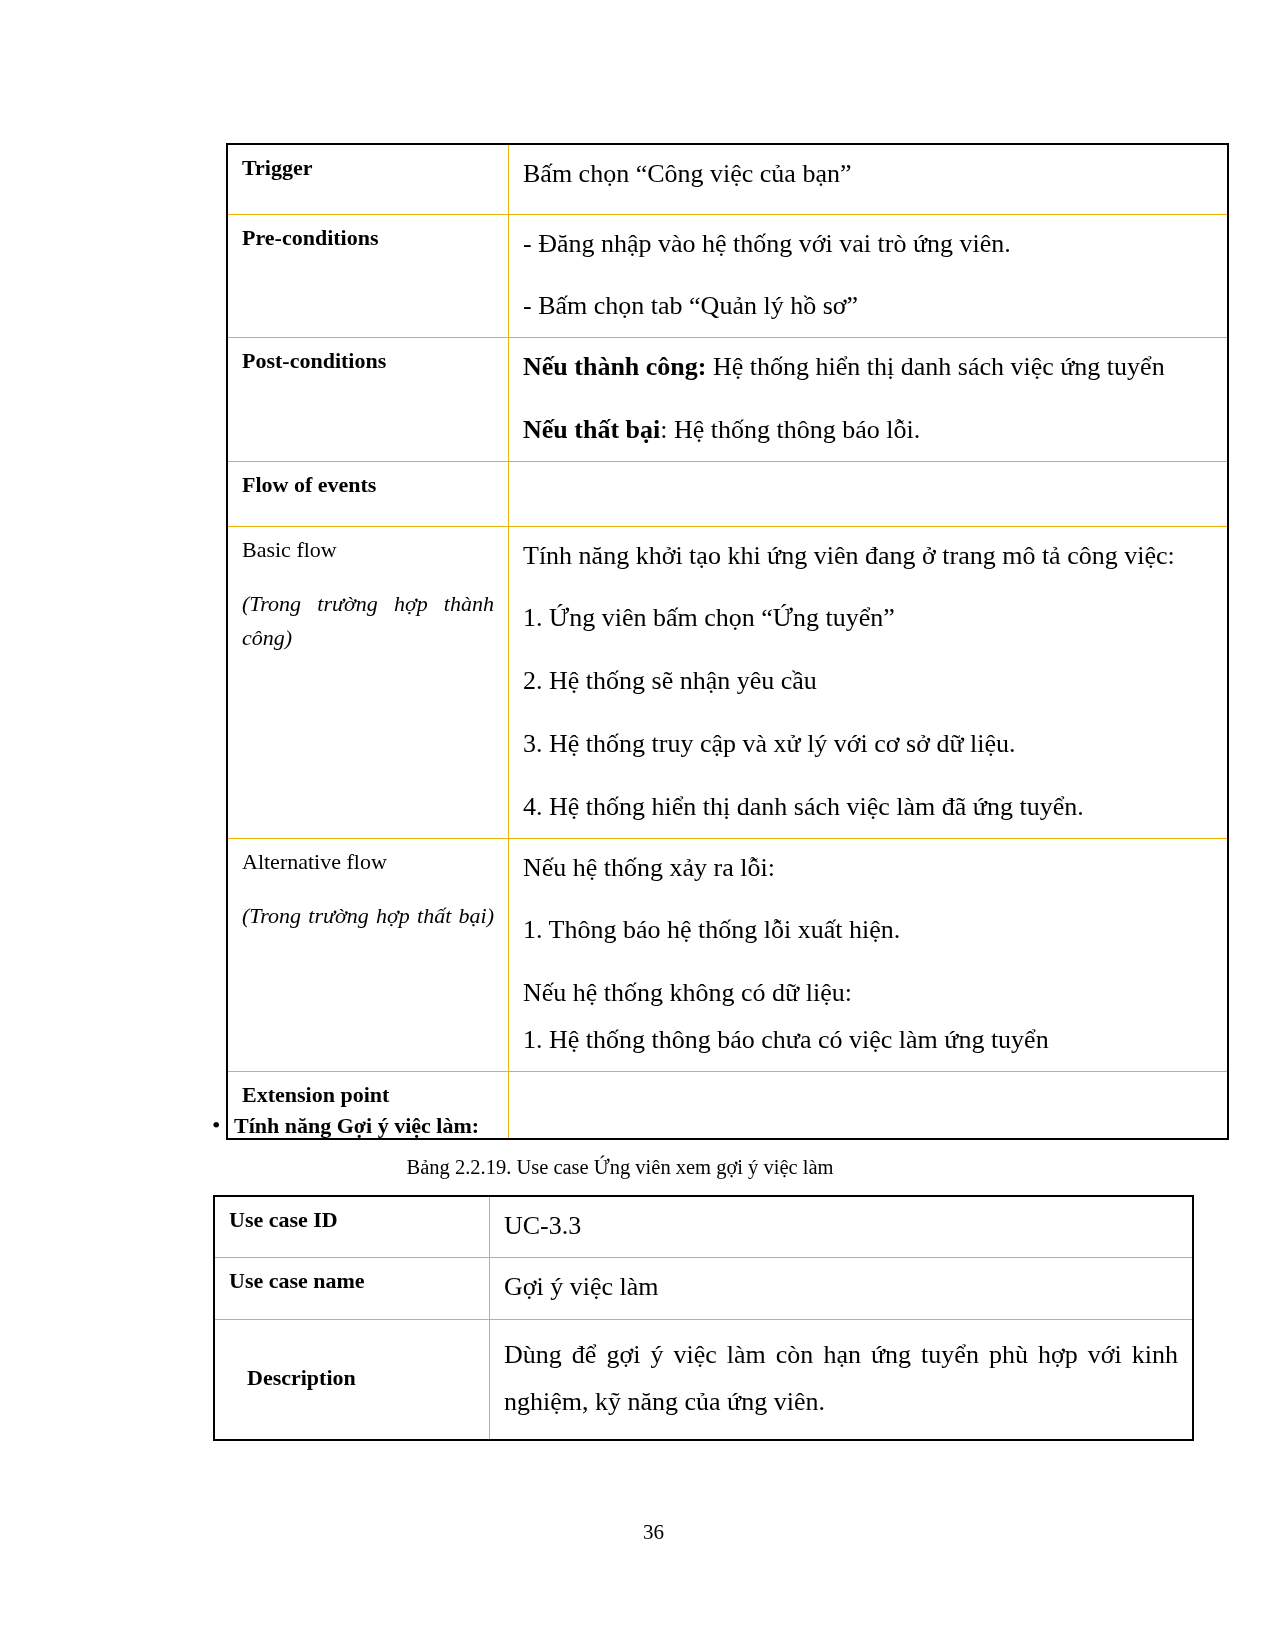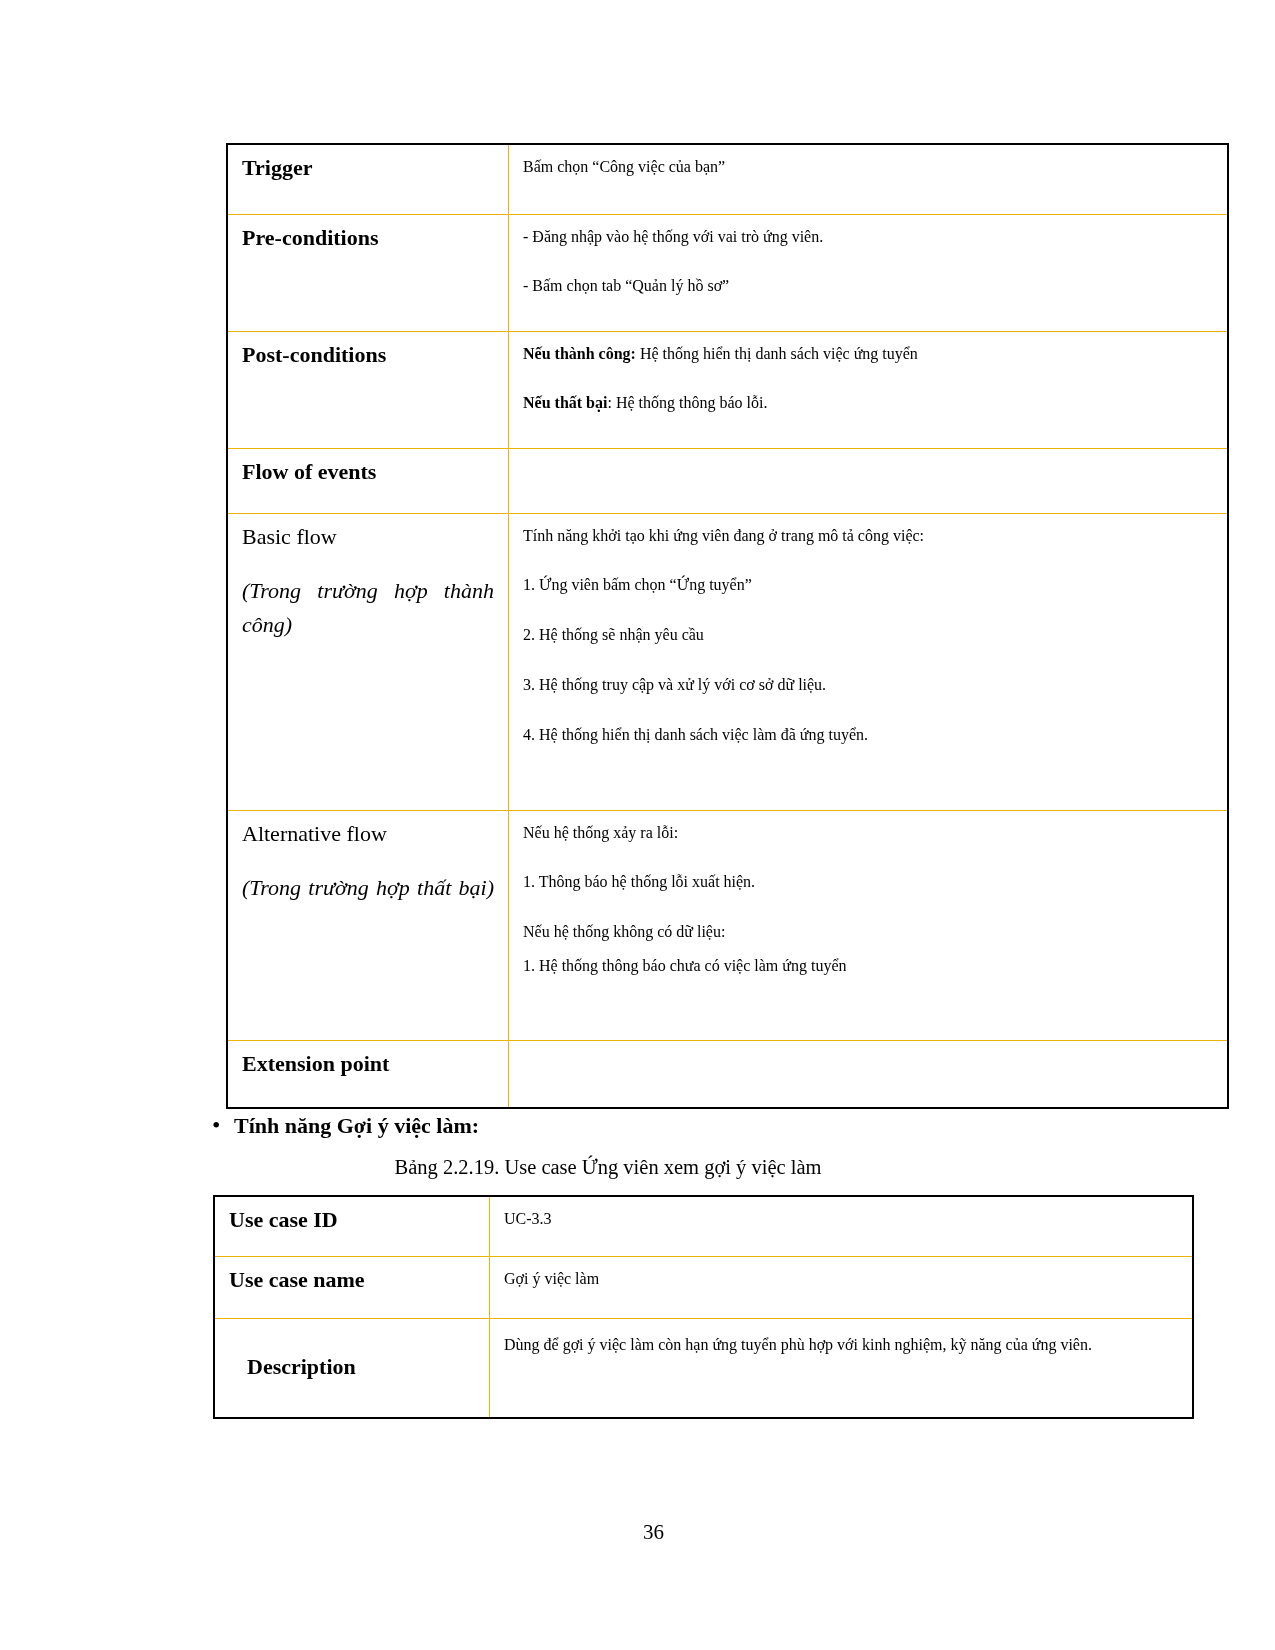--- a/index.html
+++ b/index.html
@@ -60,21 +60,21 @@
     display: block;
     margin-top: 26px;
     text-align: justify;
     text-align-last: justify;
     line-height: 1.55;
   }
 
   .val-line {
     display: block;
     margin: 0 0 0 0;
-    font-size: 16px;
+    font-size: 26px;
     line-height: 1.3;
   }
   .val-line + .val-line {
     margin-top: 29px;
   }
   .val-line.tight + .val-line.tight {
     margin-top: 13px;
   }
   .val-line b { font-weight: bold; }
 
@@ -100,20 +100,21 @@
     line-height: 1;
   }
 
   
   .caption {
     position: absolute;
     width: 1216px;
     text-align: center;
     font-size: 20.5px;
     line-height: 1;
+    padding-left: 12px;
   }
 
   
   .page-number {
     position: absolute;
     width: 1275px;
     text-align: center;
     font-size: 21px;
   }
 </style>

